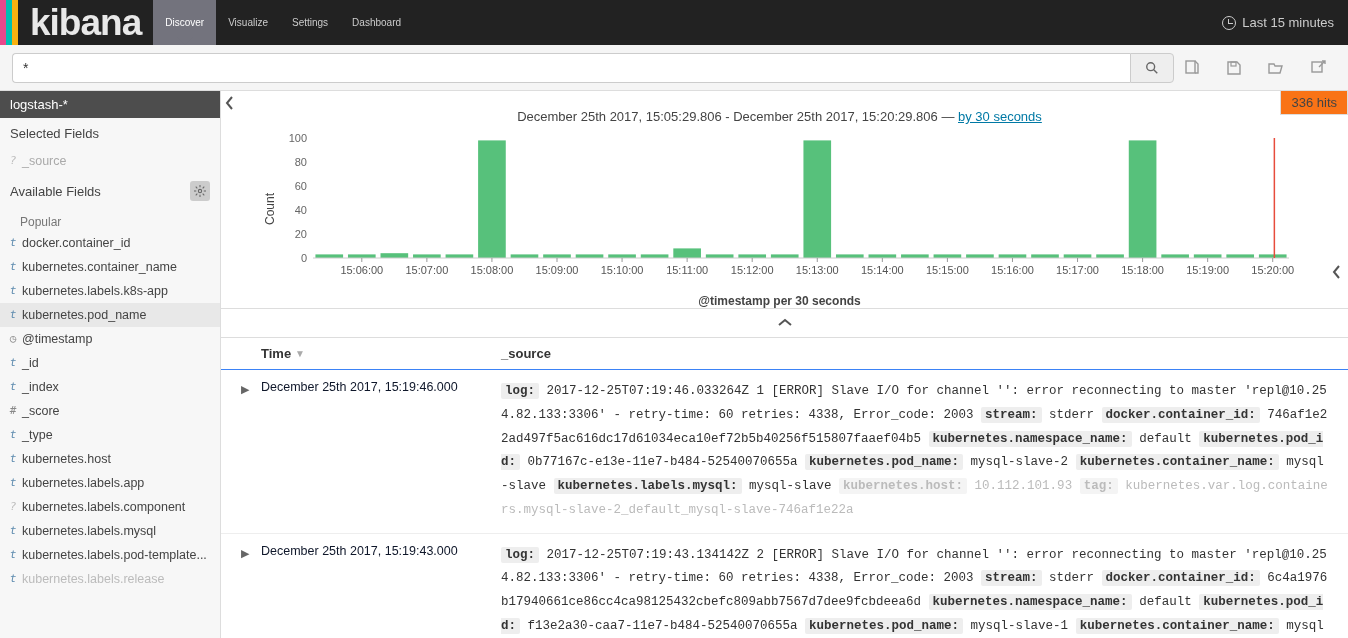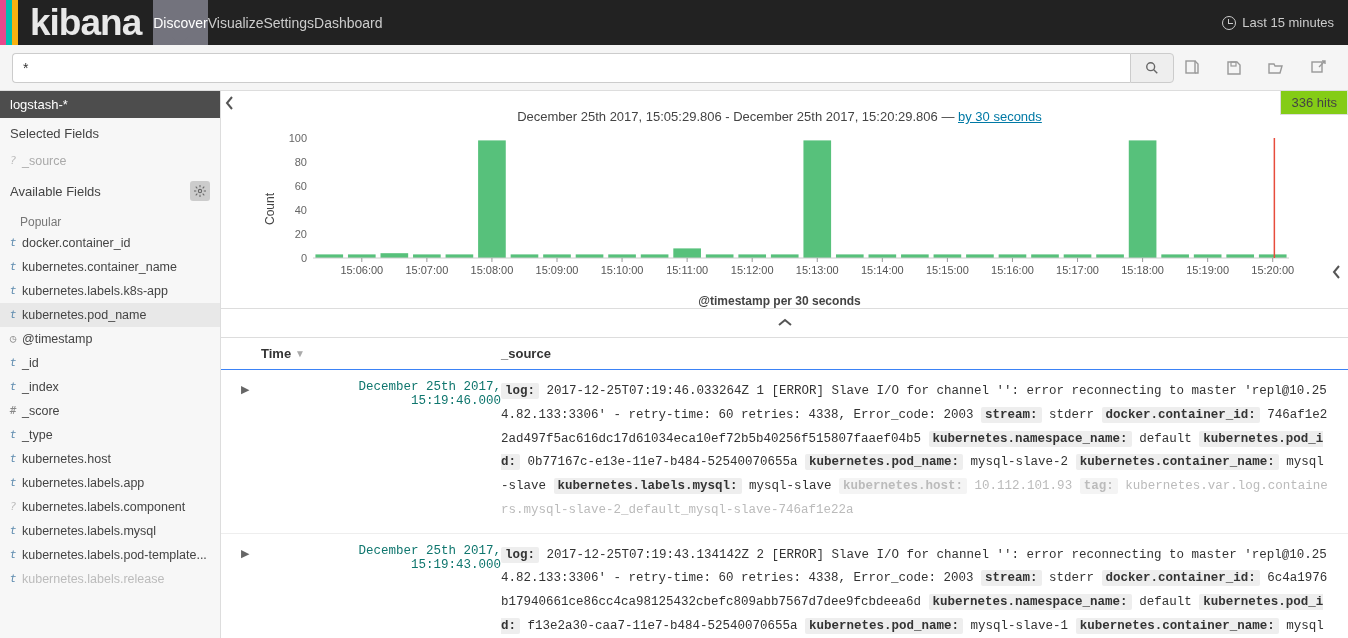--- a/index.html
+++ b/index.html
@@ -8,21 +8,21 @@
 
 .topnav { height: 45px; background: #222; display: flex; align-items: stretch; color: #ccc; }
 .logo-wrap { display: flex; align-items: center; padding: 0 12px 0 0; background: #222; height: 45px; }
 .stripes { display: flex; height: 45px; }
 .stripe { width: 6px; height: 45px; }
 .s1 { background: #e8488b; }
 .s2 { background: #00bfb3; }
 .s3 { background: #f9b110; }
 .logo-text { font-size: 37px; font-weight: 700; color: #e8e8e8; letter-spacing: -1px; padding-left: 12px; font-family: Arial, sans-serif; }
 .navitems { display: flex; }
-.navitem { padding: 0 0; display: flex; align-items: center; font-size: 14px; color: #ccc; cursor: pointer; position: relative; }
+.navitem { padding: 0 12px; display: flex; align-items: center; font-size: 10px; color: #ccc; cursor: pointer; position: relative; }
 .navitem.active { background: #73737d; color: #fff; }
 .navitem.active::after { content: ""; position: absolute; bottom: -8px; left: 50%; margin-left: -8px; border: 8px solid transparent; border-top-color: #73737d; }
 .navright { margin-left: auto; display: flex; align-items: center; padding-right: 14px; color: #ccc; font-size: 13px; gap: 6px; }
 .clock-icon { width: 14px; height: 14px; border: 1.5px solid #ccc; border-radius: 50%; position: relative; display:inline-block; }
 .clock-icon::after { content: ""; position: absolute; width: 4px; height: 4px; border-left: 1.5px solid #ccc; border-bottom: 1.5px solid #ccc; top: 2px; left: 5px; }
 
 
 .querybar { height: 46px; background: #f5f5f5; border-bottom: 1px solid #ddd; display: flex; align-items: center; padding: 0 12px; gap: 10px; }
 .query-input-wrap { flex: 1; display: flex; }
 .query-input { flex: 1; height: 30px; border: 1px solid #ccc; border-right: none; border-radius: 4px 0 0 4px; padding: 0 10px; font-size: 14px; background: #fff; color: #333; }
@@ -46,37 +46,37 @@
 .popular-label { padding: 6px 20px 2px; font-size: 12px; color: #777; }
 .gear-btn { width: 20px; height: 20px; background: #ccc; border-radius: 3px; display:flex; align-items:center; justify-content:center; }
 .side-field.hl { background: #e8e8e8; }
 
 
 .collapse-arrow { position: absolute; left: 221px; top: 92px; padding: 4px; cursor: pointer; color: #666; font-size: 16px; z-index: 5; }
 .collapse-arrow-right { position: absolute; right: 2px; top: 170px; padding: 4px; cursor: pointer; color: #666; font-size: 16px; z-index: 5; }
 
 
 .content { flex: 1; display: flex; flex-direction: column; position: relative; overflow: hidden; }
-.hits-bar { position: absolute; right: 0; top: 0; background: #84cc16; border: 1px solid #ddd; border-top: none; padding: 4px 10px; font-size: 13px; color: #444; }
+.hits-bar { position: absolute; right: 0; top: 0; background: #f97316; border: 1px solid #ddd; border-top: none; padding: 4px 10px; font-size: 13px; color: #444; }
 .chart-area { padding: 18px 50px 0 40px; border-bottom: 1px solid #ddd; }
 .chart-title { text-align: center; font-size: 13px; color: #444; margin-bottom: 10px; }
 .chart-title a { color: #0079a5; text-decoration: underline; }
 .chart-svg-wrap { display: flex; }
 .ylabel { writing-mode: vertical-rl; transform: rotate(180deg); font-size: 12px; color: #444; text-align: center; padding: 0 2px; }
 .chart-caption { text-align: center; font-size: 12px; color: #444; font-weight: 600; margin-top: 10px; }
 .expand-toggle { text-align: center; border-bottom: 1px solid #ddd; padding: 6px 0; cursor: pointer; color: #666; }
 
 
 .doc-table { flex: 1; overflow: hidden; }
 .doc-head { display: flex; padding: 8px 20px 8px 40px; border-bottom: 1px solid #3b82f6; font-size: 13px; }
 .col-time { width: 240px; font-weight: 600; display:flex; align-items:center; gap:4px; }
 .col-source { flex: 1; font-weight: 600; }
 .doc-row { display: flex; padding: 10px 20px 10px 20px; border-bottom: 1px solid #eee; font-size: 12.5px; }
 .row-caret { width: 20px; color: #666; cursor: pointer; font-size: 11px; padding-top: 3px; }
-.row-time { width: 240px; font-family: Liberation Mono, monospace; color: #0f766e; text-align: right; }
+.row-time { width: 240px; font-family: Liberation Sans, sans-serif; color: #0f172a; }
 .row-source { flex: 1; font-family: "Courier New", monospace; color: #333; line-height: 1.9; word-break: break-all; }
 .kv-key { background: #eee; padding: 1px 4px; border-radius: 2px; font-weight: 600; }
 .faded { color: #bbb; }
 .faded .kv-key { color: #bbb; background: #f4f4f4; }
 .sort-arrow { font-size: 10px; color: #aaa; }
 
 svg.icon-s { width: 14px; height: 14px; }
 </style>
 </head>
 <body>

